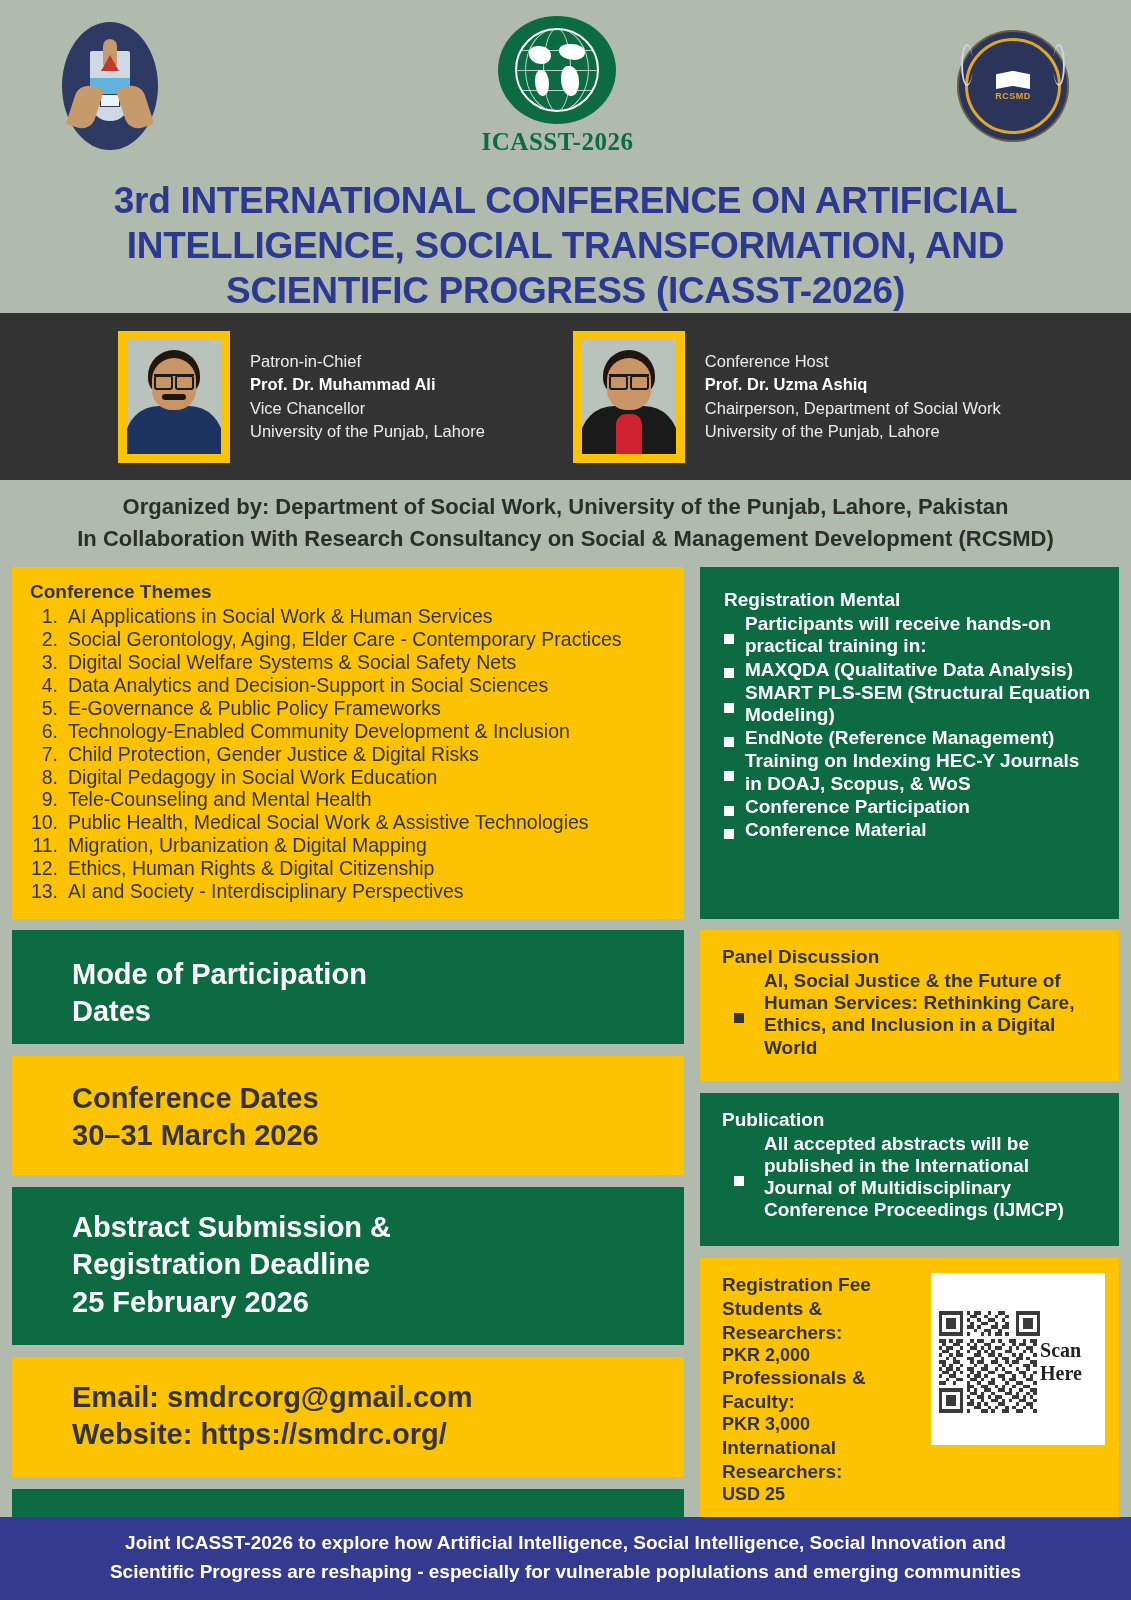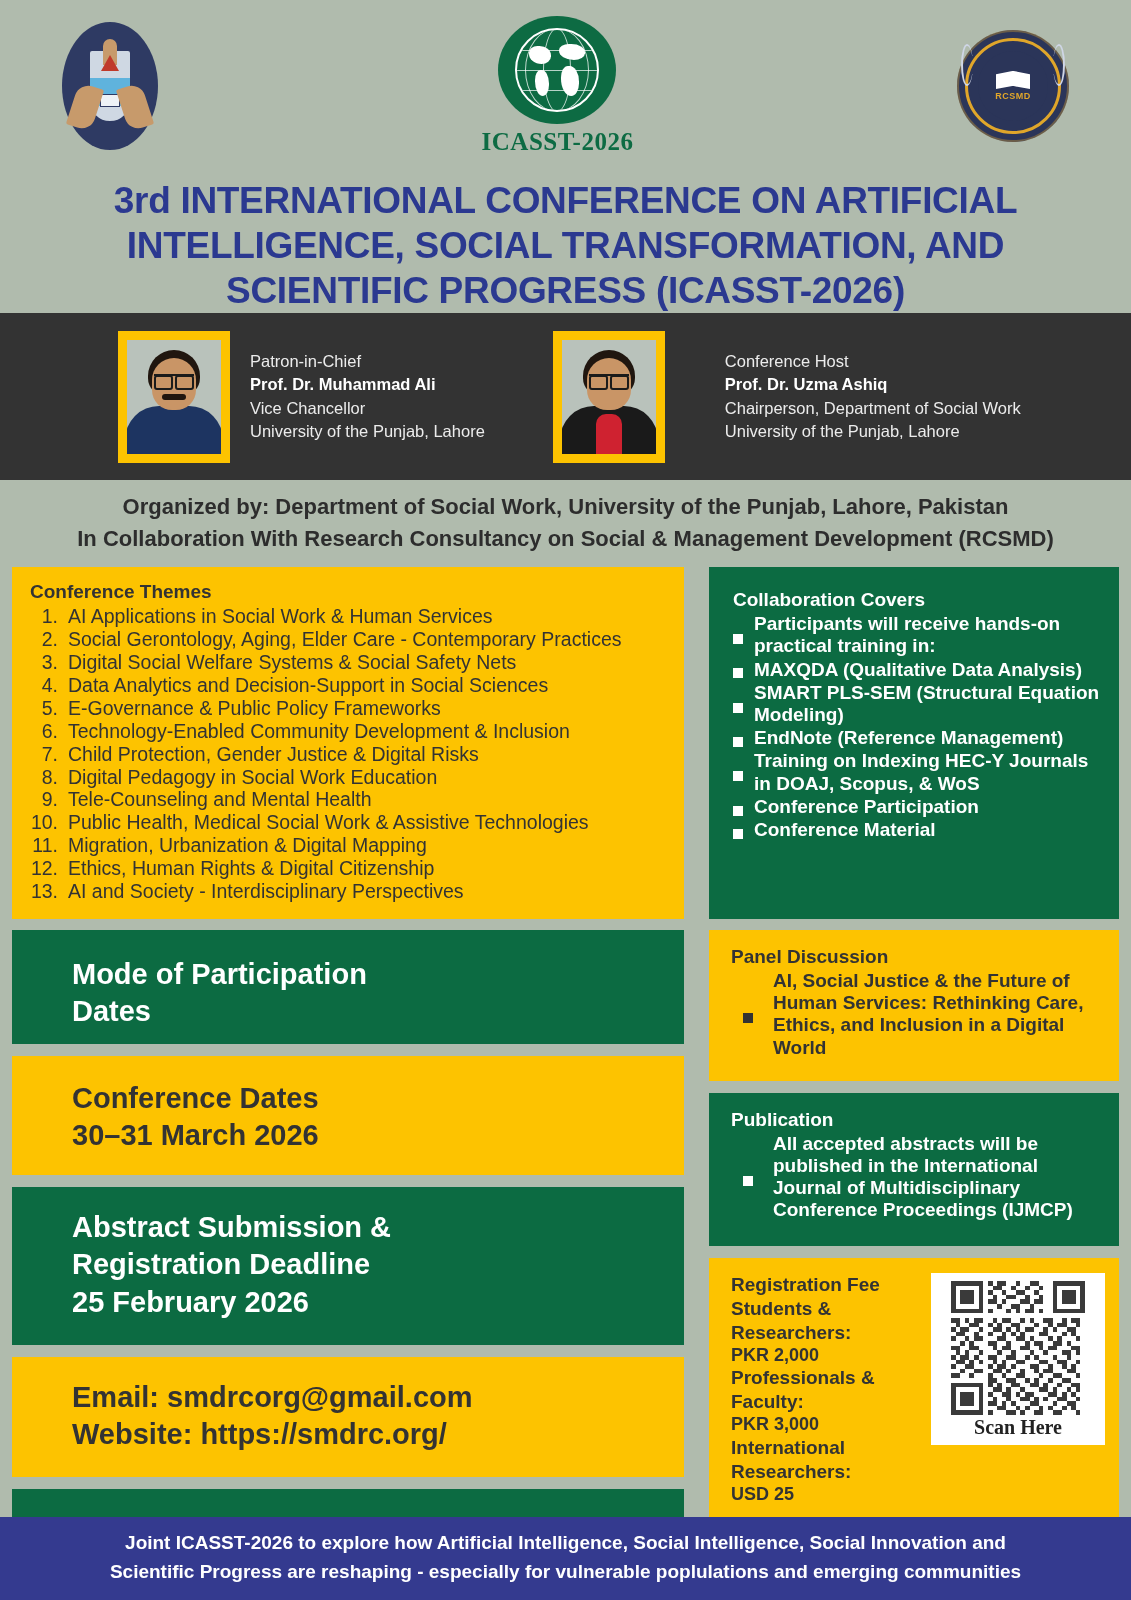--- a/index.html
+++ b/index.html
@@ -147,21 +147,21 @@
 
   
   .people-band {
     background: #333333;
     height: 167px;
     display: flex;
     align-items: center;
     padding: 0 0 0 118px;
   }
   .person { display: flex; align-items: center; }
-  .person + .person { margin-left: 68px; gap: 40px; }
+  .person + .person { margin-left: 88px; }
   .photo-frame {
     width: 112px; height: 132px;
     background: #fdc300;
     padding: 9px;
     flex: 0 0 auto;
   }
   .photo {
     width: 100%; height: 100%;
     background: #b9c2bb;
     position: relative;
@@ -215,21 +215,21 @@
   .organized {
     text-align: center;
     color: #2d2d2d;
     font-weight: bold;
     font-size: 22px;
     line-height: 1.45;
     padding: 11px 20px 12px;
   }
 
   
-  .cols { display: flex; padding: 0 12px; gap: 25px; }
+  .cols { display: flex; padding: 0 12px; gap: 16px; }
   .col-left { width: 672px; }
   .col-right { flex: 1; }
 
   .panel { padding: 14px 18px; }
   .panel.yellow { background: #fdc300; color: #333333; }
   .panel.green  { background: #0c6b42; color: #ffffff; }
   .mb { margin-bottom: 12px; }
 
   .panel-title { font-weight: bold; font-size: 19px; margin-bottom: 2px; }
   .panel.green .panel-title { font-size: 19px; }
@@ -253,21 +253,21 @@
   .bigblock { padding: 20px 22px 22px 60px; }
   .bigblock .l1 { font-weight: bold; font-size: 29px; line-height: 1.28; }
 
   
   .fee-wrap { display: flex; align-items: flex-start; }
   .fee-text { flex: 1; font-weight: bold; font-size: 19px; line-height: 1.26; }
   .fee-big { font-size: 18px; font-weight: bold; line-height: 1.22; }
   .qr-box {
     width: 174px; height: 172px; background: #ffffff;
     padding: 8px 8px 2px; margin-left: 8px;
-    display: flex; flex-direction: column; align-items: center;
+    display: flex; flex-direction: row; align-items: center;
   }
   .qr { width: 156px; height: 134px; display: block; }
   .qr-caption {
     font-family: "Liberation Serif", serif;
     font-weight: bold; font-size: 20px; color: #222; margin-top: 1px;
   }
 
   
   .footer {
     position: absolute; left: 0; right: 0; bottom: 0;
@@ -432,21 +432,21 @@
           <div class="theme-row">
               <span class="theme-num">13.</span>
               <span>AI and Society - Interdisciplinary Perspectives</span>
             </div>
         </div>
       </div>
     </div>
 
     <div class="col-right">
       <div class="panel green" style="height:100%;padding-top:22px;padding-left:24px;">
-        <div class="panel-title">Collaboration Covers</div>
+        <div class="panel-title">Registration Mental</div>
         <ul class="blist">
           <li>
               <span class="bsq"></span>
               <span class="txt">Participants will receive hands-on practical training in:</span>
             </li>
           <li>
               <span class="bsq"></span>
               <span class="txt"> MAXQDA (Qualitative Data Analysis)</span>
             </li>
           <li>

